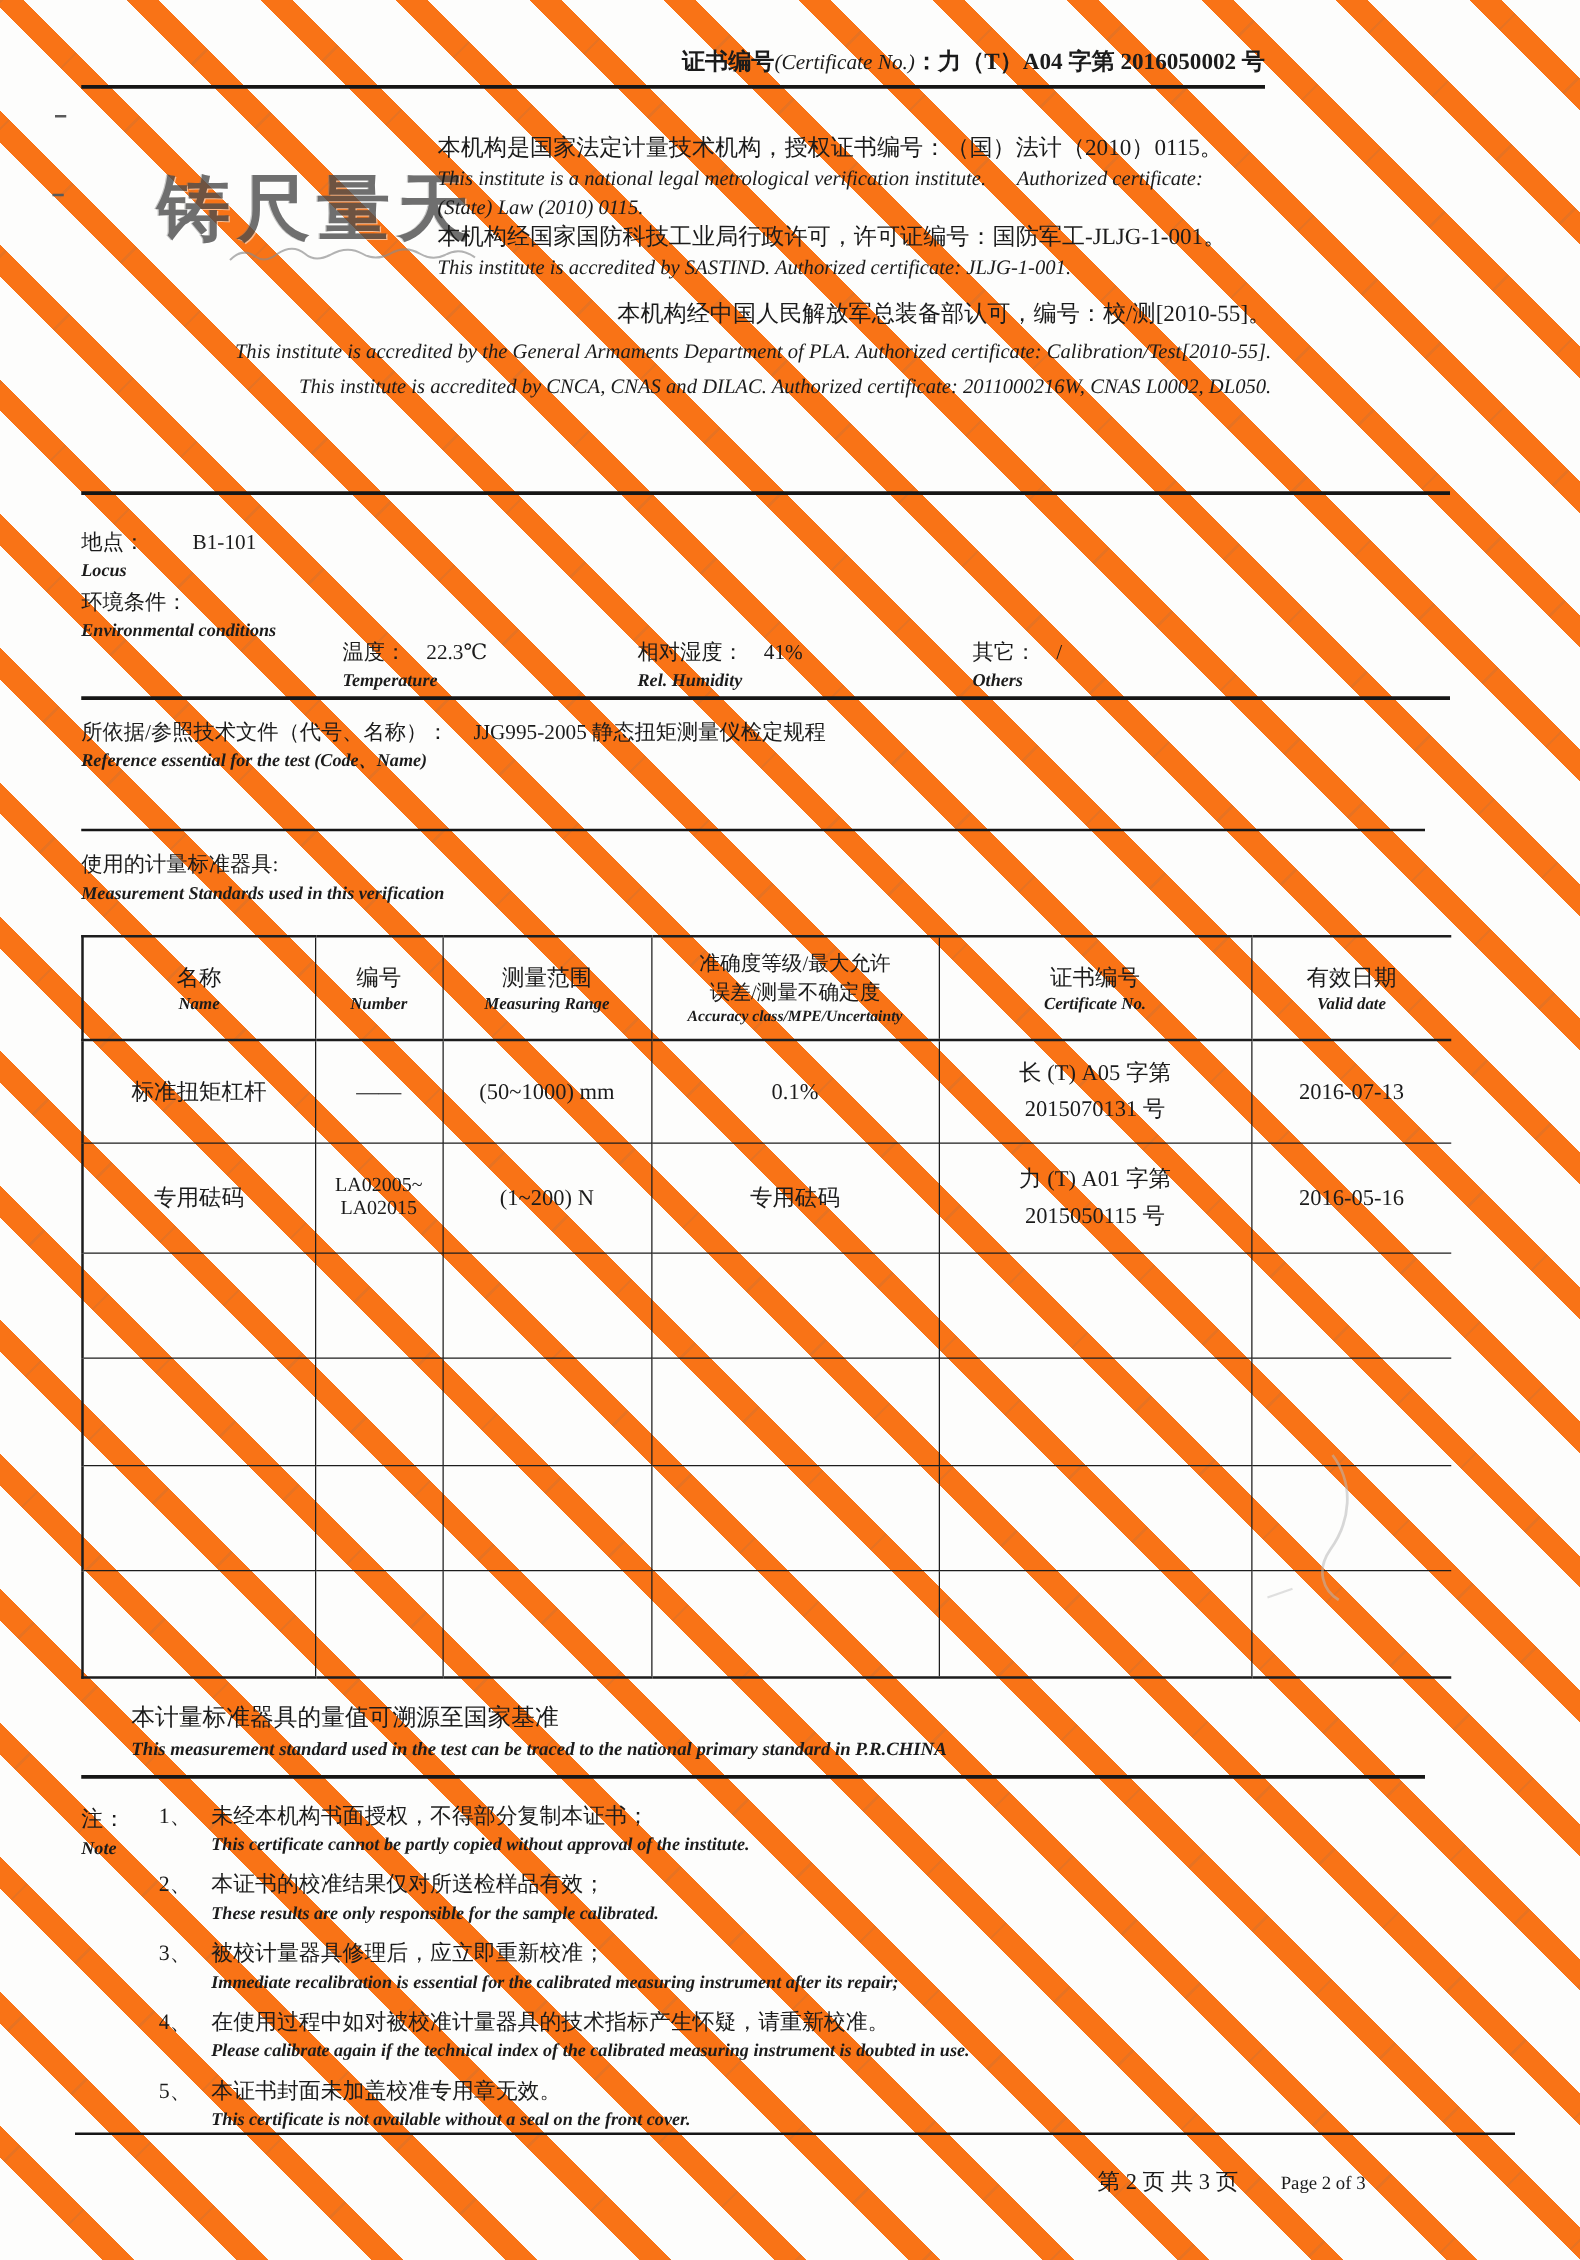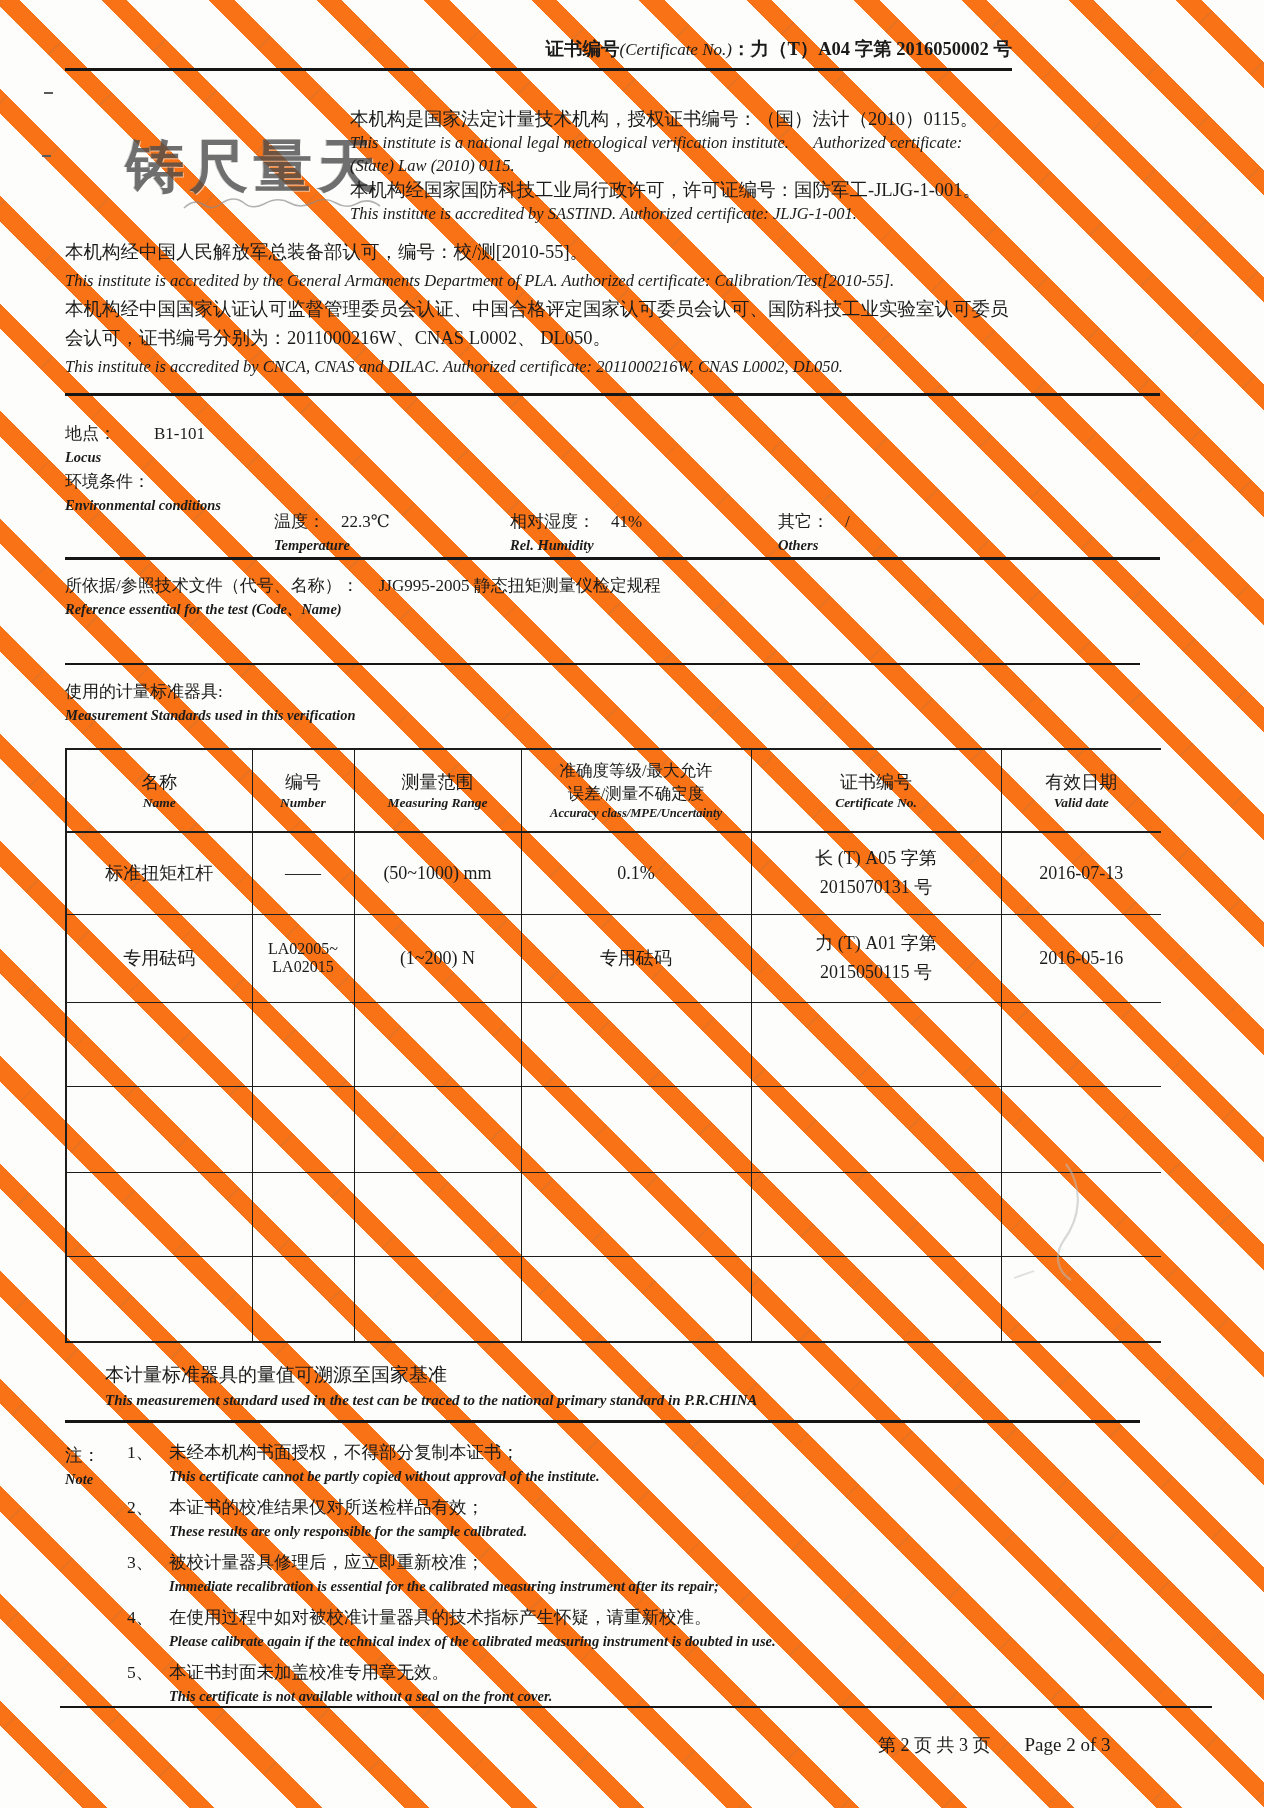--- a/index.html
+++ b/index.html
@@ -33,21 +33,21 @@
     white-space:nowrap;
   }
   .logo-script { top:192px; left:178px; }
 
   
   .intro { top:106px; left:350px; width:668px; }
   .intro .cn { font-size:18.5px; line-height:26px; }
   .intro .en { font-style:italic; font-size:16.5px; line-height:22.5px; white-space:pre-wrap; }
 
   
-  .accred { top:238px; left:65px; width:952px; }
+  .accred { top:238px; left:65px; width:952px;text-align:right; }
   .accred .cn { font-size:18.5px; line-height:29px; }
   .accred .en { font-style:italic; font-size:16.5px; line-height:28px; }
 
   .rule-1 { top:393px; left:65px; width:1095px; height:3px; }
 
   
   .locus { top:420px; left:65px; }
   .cn-label { font-size:17px; line-height:27px; }
   .en-label { font-style:italic; font-weight:bold; font-size:14.5px; line-height:21px; }
   .locus-value { margin-left:38px; }
@@ -97,21 +97,21 @@
   .note-gutter { position:absolute; left:0; top:2px; }
   .note-gutter .cn-label { font-size:17.5px; }
   .note-item { position:relative; margin-bottom:7px; }
   .note-cn { padding-left:104px; font-size:17.5px; line-height:25px; position:relative; }
   .note-num { position:absolute; left:62px; top:0; }
   .note-en { padding-left:104px; font-style:italic; font-weight:bold; font-size:14.5px; line-height:23px; }
 
   
   .rule-footer { top:1706px; left:60px; width:1152px; height:2px; }
   .footer { top:1733px; left:878px; font-size:18px; white-space:nowrap; }
-  .footer .en { margin-left:34px; font-size:19px; }
+  .footer .en { margin-left:34px; font-size:15px; }
 
   
   .tick { position:absolute; z-index:1; background:#5a5a5a; width:9px; height:2px; }
   .tick1 { left:44px; top:92px; }
   .tick2 { left:42px; top:155px; }
   .smudge { top:1160px; left:1008px; }
 </style>
 </head>
 <body>
 
@@ -135,21 +135,20 @@
     <div class="cn">本机构是国家法定计量技术机构，授权证书编号：（国）法计（2010）0115。</div>
     <div class="en">This institute is a national legal metrological verification institute.      Authorized certificate:</div>
     <div class="en">(State) Law (2010) 0115.</div>
     <div class="cn">本机构经国家国防科技工业局行政许可，许可证编号：国防军工-JLJG-1-001。</div>
     <div class="en">This institute is accredited by SASTIND. Authorized certificate: JLJG-1-001.</div>
   </div>
 
   <div class="z accred">
     <div class="cn">本机构经中国人民解放军总装备部认可，编号：校/测[2010-55]。</div>
     <div class="en">This institute is accredited by the General Armaments Department of PLA. Authorized certificate: Calibration/Test[2010-55].</div>
-    <div class="cn">本机构经中国国家认证认可监督管理委员会认证、中国合格评定国家认可委员会认可、国防科技工业实验室认可委员会认可，证书编号分别为：2011000216W、CNAS L0002、 DL050。</div>
     <div class="en">This institute is accredited by CNCA, CNAS and DILAC. Authorized certificate: 2011000216W, CNAS L0002, DL050.</div>
   </div>
 
   <div class="rule rule-1"></div>
 
   <div class="z locus">
     <div class="cn-label">
       <span>地点：</span><span class="locus-value">B1-101</span>
     </div>
     <div class="en-label">Locus</div>

